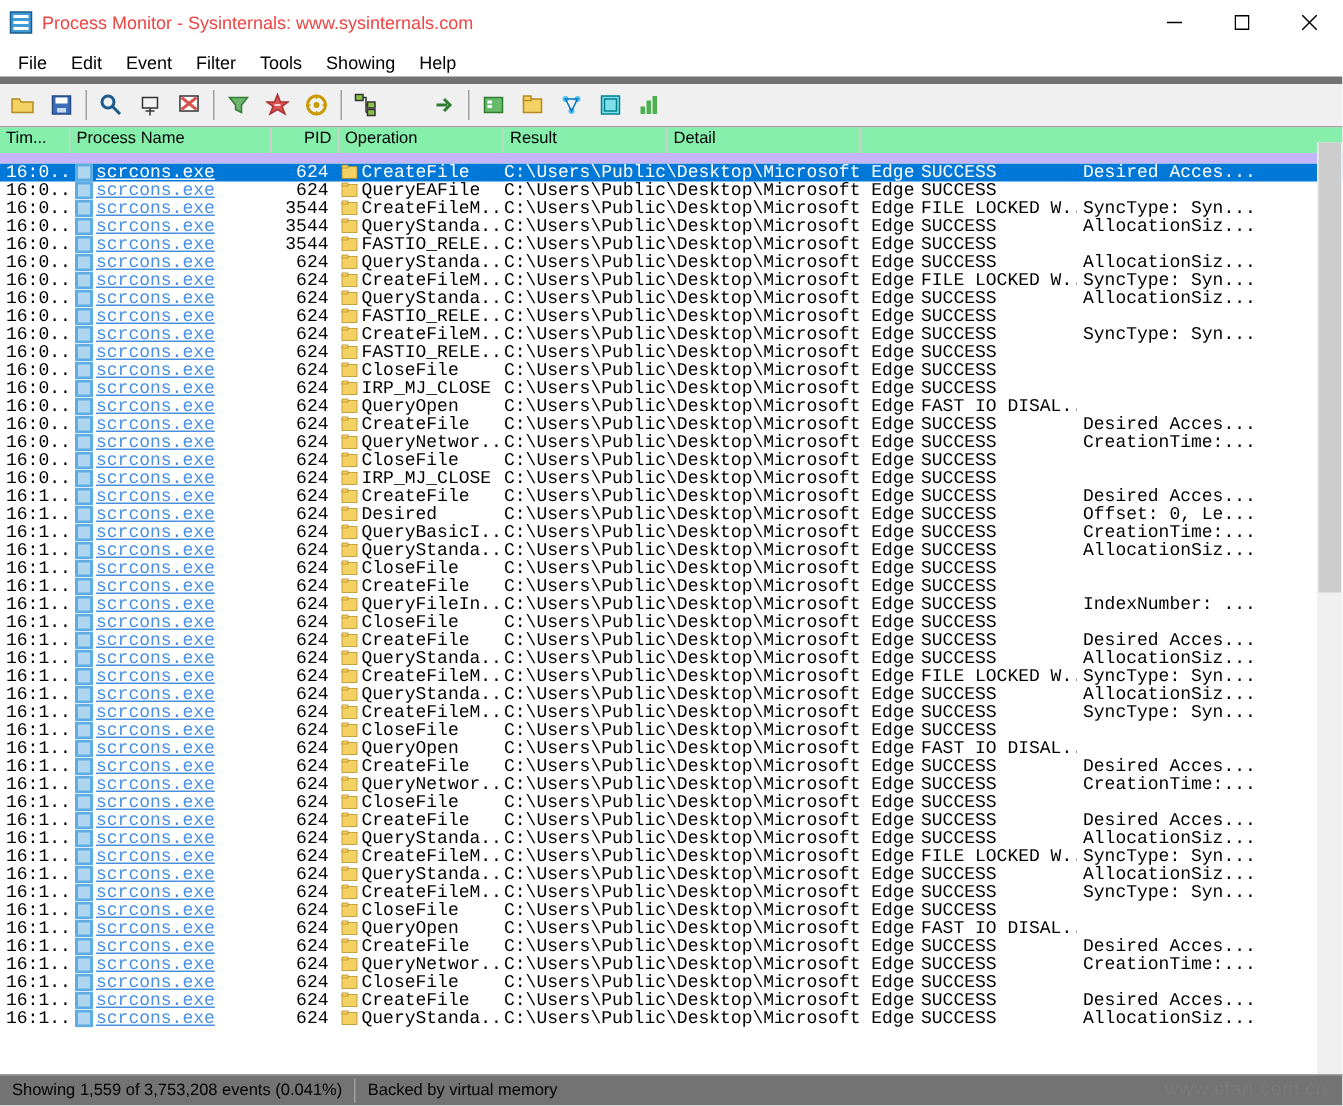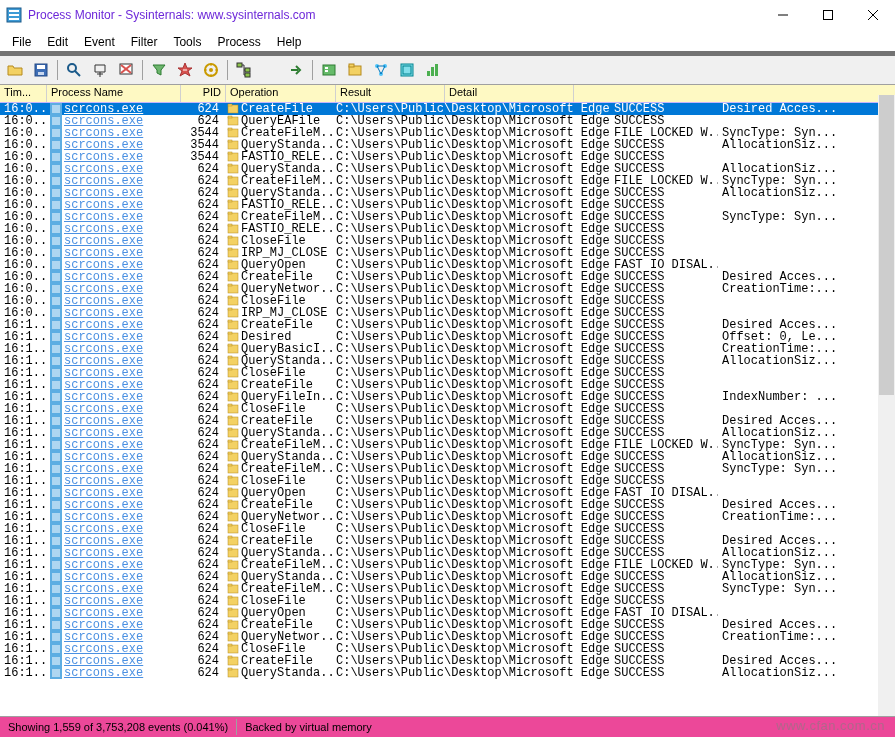--- a/index.html
+++ b/index.html
@@ -1,38 +1,38 @@
 <!DOCTYPE html>
 <html><head>
 <meta charset="utf-8">
 <style>
 html,body{margin:0;padding:0;width:895px;height:737px;overflow:hidden;font-family:"Segoe UI",Tahoma,sans-serif;font-size:12px;background:#fff;color:#000;position:relative}
 .titlebar{display:flex;align-items:center;height:30px;border-bottom:1px solid #fff;padding-left:6px}
 .titlebar .app-icon{width:16px;height:16px;margin-right:6px}
-.titlebar .title{flex:1;font-size:12px;color:#6d28d9}
+.titlebar .title{flex:1;font-size:12px;color:#ef4444}
 .winbtns{display:flex}
 .winbtn{width:45px;height:28px;display:flex;align-items:center;justify-content:center}
 .winbtn svg{stroke:#000;stroke-width:1}
 .menubar{display:flex;height:20px;padding-left:4px;align-items:flex-end;border-bottom:5px solid #737373}
 .menubar div{padding:2px 8px;font-size:12px}
 .toolbar{display:flex;align-items:center;height:28px;border-bottom:1px solid #a0a0a0;background:#f0f0f0;padding-left:2px}
 .tbtn{width:22px;height:22px;margin:0 1px;display:flex;align-items:center;justify-content:center;border:1px solid transparent}
 .tsep{width:1px;height:20px;background:#a0a0a0;margin:0 3px}
-.header-row{display:flex;background:#fef9c3;border-bottom:1px solid #c4b5fd;height:17px}
+.header-row{display:flex;background:#86efac;border-bottom:7px solid #c4b5fd;height:17px}
 .hcell{border-right:1px solid #d0d0d0;padding:1px 4px;font-size:11px;overflow:hidden;white-space:nowrap;text-overflow:clip}
 .grid{height:619px;overflow:hidden;font-family:Fixedsys,Consolas,"Courier New",monospace;font-size:12px;line-height:12px}
 .row{display:flex;height:12px;white-space:nowrap}
 .row.sel{background:#0078d7;color:#fff}
 .row.sel .cell{color:#fff}
 .cell{overflow:hidden;padding:0 4px;display:flex;align-items:center}
 .cell.proc{color:#4a90e2;text-decoration:underline}
 .row.sel .cell.proc{color:#fff}
 .icon-proc{width:12px;height:12px;margin-right:2px;flex-shrink:0}
 .icon-op{width:12px;height:12px;margin-right:2px;flex-shrink:0}
-.statusbar{position:absolute;bottom:0;left:0;right:0;height:20px;background:#ec4899;border-top:1px solid #a0a0a0;display:flex;align-items:center;font-size:11px}
+.statusbar{position:absolute;bottom:0;left:0;right:0;height:20px;background:#737373;border-top:1px solid #a0a0a0;display:flex;align-items:center;font-size:11px}
 .statusbar .pane{padding:2px 8px;border-right:1px solid #a0a0a0}
 .watermark{position:absolute;right:10px;bottom:4px;color:rgba(128,128,128,0.55);font-size:13px;letter-spacing:.5px}
 .scrollbar-v{position:absolute;right:0;top:95px;width:17px;bottom:20px;background:#f0f0f0}
 .scrollbar-v .thumb{position:absolute;left:1px;right:1px;top:0;height:300px;background:#cdcdcd}
 .c-time{width:38px}
 .c-proc{width:125px}
 .c-pid{width:36px;text-align:left;justify-content:flex-end}
 .c-op{width:101px}
 .c-path{width:270px}
 .c-res{width:100px}
@@ -68,21 +68,21 @@
       </div>
   </div>
 </div>
 
 <div class="menubar">
   <div>File</div>
   <div>Edit</div>
   <div>Event</div>
   <div>Filter</div>
   <div>Tools</div>
-  <div>Process</div>
+  <div>Showing</div>
   <div>Help</div>
 </div>
 
 <div class="toolbar">
   <div class="tbtn">
       <svg width="16" height="16" viewBox="0 0 16 16">
         <path d="M1 4h5l1 2h8v7H1z" fill="#f3d163" stroke="#b58a1e"></path>
       </svg>
     </div>
   <div class="tbtn">

